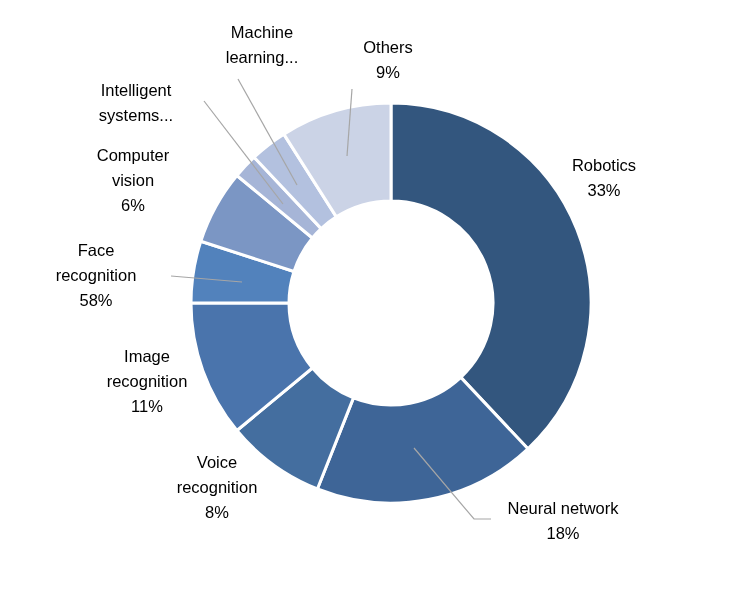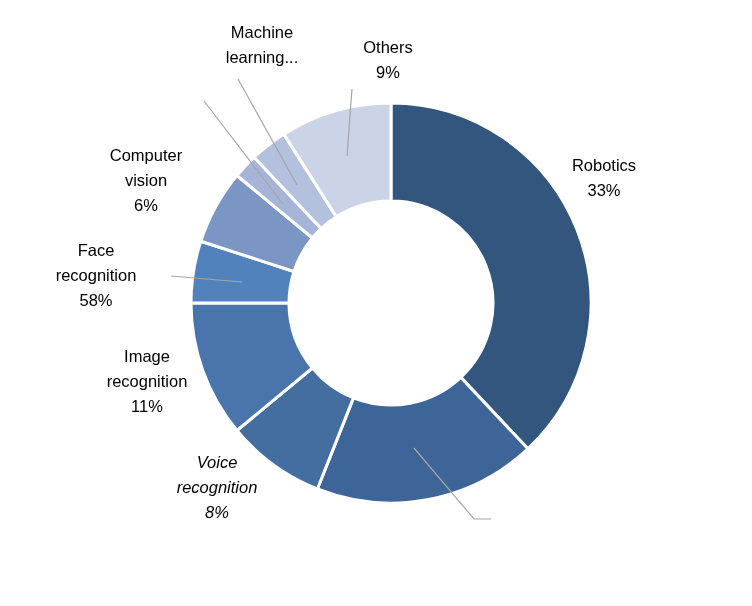--- a/index.html
+++ b/index.html
@@ -16,24 +16,24 @@
     position:absolute;
     transform:translate(-50%,-50%);
     text-align:center;
     white-space:pre-line;
     font-size:16.5px;
     line-height:25px;
     color:#000000;
   }
   .lbl-0{left:604px;top:178px;}
   .lbl-1{left:563px;top:521px;}
-  .lbl-2{left:217px;top:487px;font-style:italic;}
+  .lbl-2{left:217px;top:487px;}
   .lbl-3{left:147px;top:373px;margin-top:8px;}
   .lbl-4{left:96px;top:275px;}
-  .lbl-5{left:146px;top:180px;}
+  .lbl-5{left:133px;top:180px;}
   .lbl-6{left:136px;top:103px;}
   .lbl-7{left:238px;top:45px;margin-left:24px;}
   .lbl-8{left:353px;top:60px;margin-left:35px;}
 </style>
 </head>
 <body>
 
 <div class="page">
   <div class="chart">
 
@@ -53,30 +53,34 @@
         <polyline points="204,101 283,204"></polyline>
         <polyline points="238,79 297,185"></polyline>
         <polyline points="352,89 347,156"></polyline>
         <polyline points="171,276 242,282"></polyline>
         <polyline points="414,448 474,519 491,519"></polyline>
       </g>
     </svg>
 
     <div class="slice-label lbl-0">Robotics
 33%</div>
+    <div class="slice-label lbl-1">Neural network
+18%</div>
     <div class="slice-label lbl-2">Voice
 recognition
 8%</div>
     <div class="slice-label lbl-3">Image
 recognition
 11%</div>
     <div class="slice-label lbl-4">Face
 recognition
 58%</div>
     <div class="slice-label lbl-5">Computer
 vision
 6%</div>
+    <div class="slice-label lbl-6">Intelligent
+systems...</div>
     <div class="slice-label lbl-7">Machine
 learning...</div>
     <div class="slice-label lbl-8">Others
 9%</div>
   </div>
 </div>
 
 </body></html>

